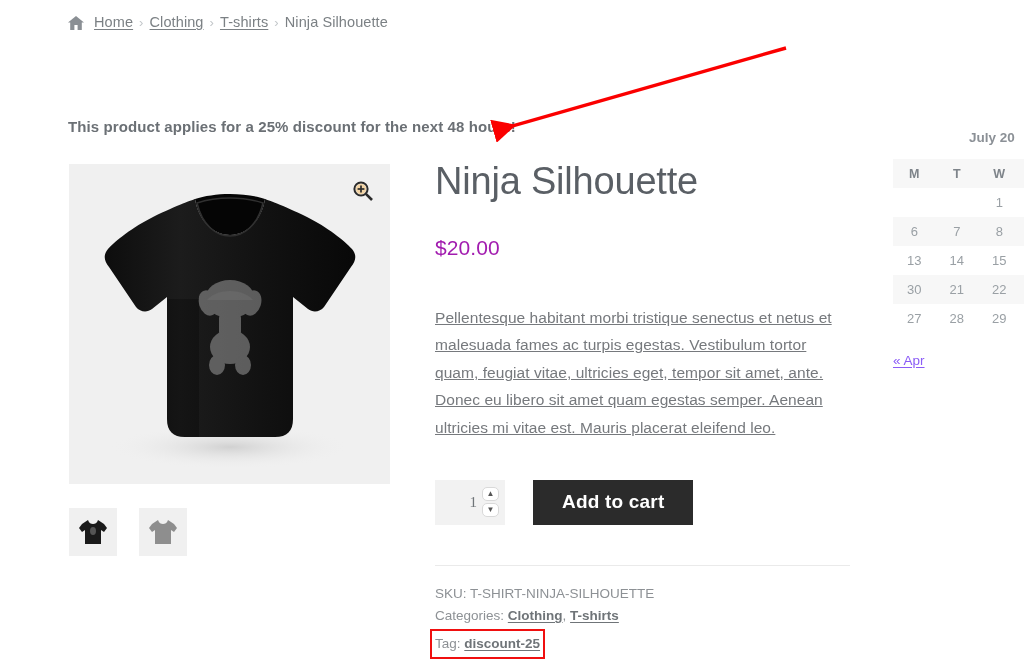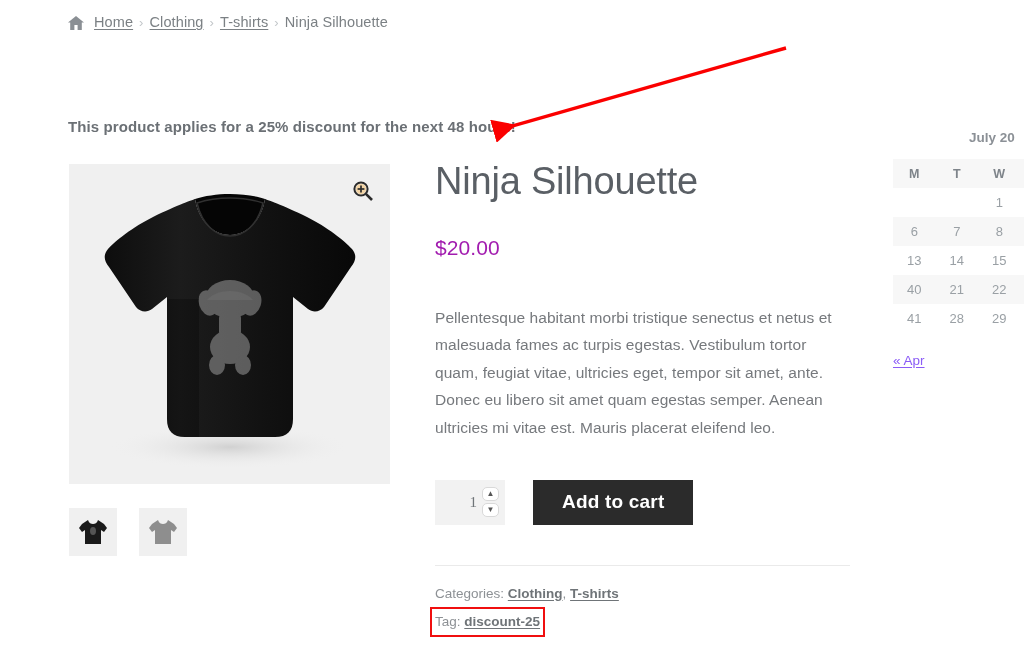--- a/index.html
+++ b/index.html
@@ -51,21 +51,21 @@
 
   
   .summary { position: absolute; left: 435px; top: 160px; width: 415px; }
   .product-title {
     font-size: 38px; font-weight: 300; color: #5a5f65;
     margin: 0; line-height: 1.15; letter-spacing: -.2px;
   }
   .price { margin-top: 32px; font-size: 21px; color: #a21caf; letter-spacing: .1px; }
   .description {
     margin-top: 44px; font-size: 15.5px; line-height: 1.78;
-    color: #76797d; letter-spacing: .05px;
+    color: #76797d; letter-spacing: .05px; text-decoration: underline;
   }
 
   .cart-row { margin-top: 38px; display: flex; align-items: stretch; gap: 28px; }
   .qty-box {
     width: 70px; height: 45px; background: #f2f2f2;
     display: flex; align-items: center; justify-content: flex-end;
     padding-right: 6px; gap: 5px; position: relative;
   }
   .qty-value { font-size: 15px; color: #6f7478; font-family: "Liberation Serif", serif; }
   .qty-spin { display: flex; flex-direction: column; gap: 2px; }
@@ -219,20 +219,24 @@
           <span class="spin-btn">▼</span>
         </span>
       </div>
       <button class="add-to-cart">Add to cart</button>
     </div>
 
     <div class="divider"></div>
 
     <div class="meta">
       <span class="meta-row">
+        <span>SKU:</span>
+        <span>T-SHIRT-NINJA-SILHOUETTE</span>
+      </span>
+      <span class="meta-row">
         <span>Categories:</span>
         <a href="#">Clothing</a><span>,</span>
         <a href="#">T-shirts</a>
       </span>
       <span class="tag-row">
         <span>Tag:</span>
         <a href="#">discount-25</a>
       </span>
     </div>
   </div>
@@ -261,27 +265,27 @@
           <td>8</td>
           <td>9</td>
         </tr>
         <tr>
           <td>13</td>
           <td>14</td>
           <td>15</td>
           <td>16</td>
         </tr>
         <tr class="alt">
-          <td>40</td>
+          <td>30</td>
           <td>21</td>
           <td>22</td>
           <td>23</td>
         </tr>
         <tr>
-          <td>41</td>
+          <td>27</td>
           <td>28</td>
           <td>29</td>
           <td>30</td>
         </tr>
       </tbody>
     </table>
     <div class="cal-nav">
       <a href="#">« Apr</a>
     </div>
   </div>

